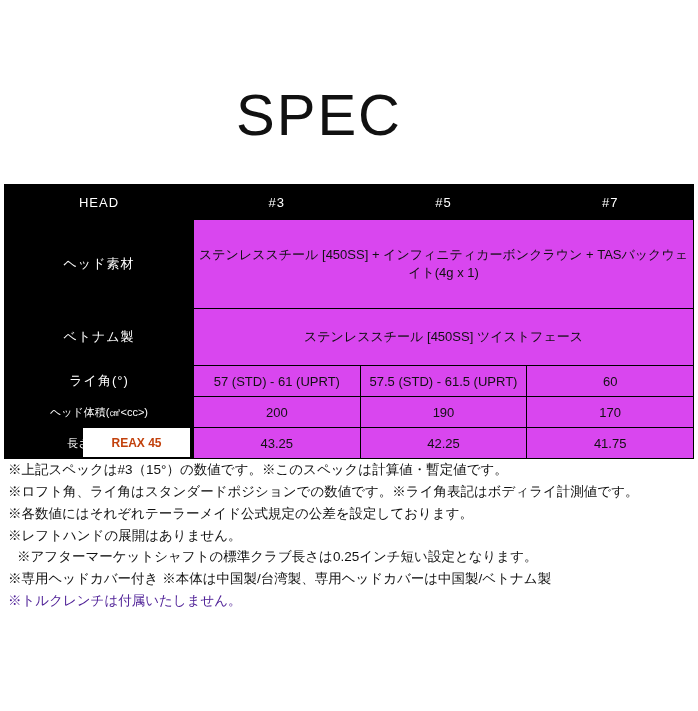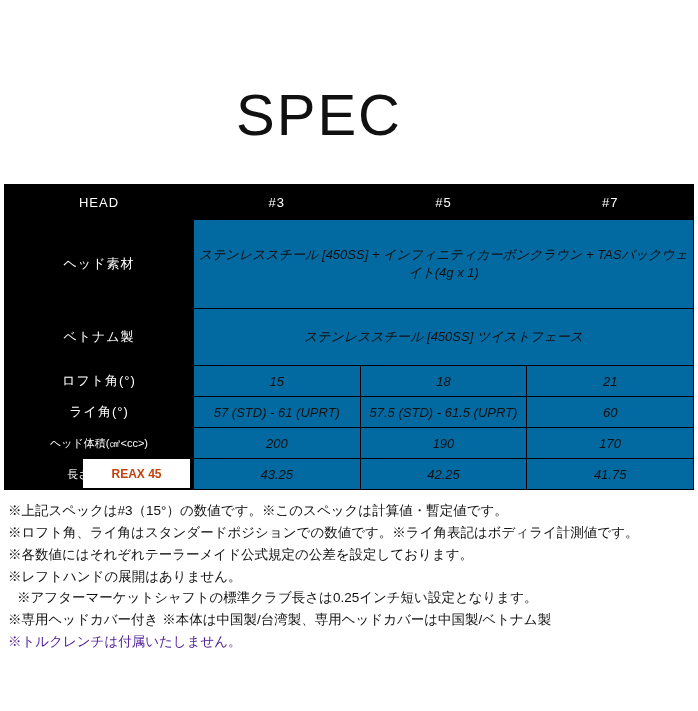--- a/index.html
+++ b/index.html
@@ -63,36 +63,34 @@
   }
   .hdr-cell {
     background: #000000;
     color: #ffffff;
     font-weight: bold;
     font-size: 13px;
     height: 34px;
     letter-spacing: 1px;
   }
   .val {
-    background: #0369a1;
+    background: #d946ef;
     color: #111111;
     font-size: 13px;
     height: 30px;
-    font-style: italic;
   }
   .tall {
     height: 88px;
     font-size: 13px;
     line-height: 1.4;
   }
   .mid {
     height: 56px;
   }
   .notes {
-    margin-top: 10px;
     padding: 0 8px;
     font-size: 13.5px;
     line-height: 1.62;
     color: #111111;
   }
   .notes div {
     white-space: nowrap;
   }
   .note-indent {
     padding-left: 9px;
@@ -121,26 +119,20 @@
         <tr>
           <td class="lbl tall">ヘッド素材</td>
           <td class="val tall" colspan="3">ステンレススチール [450SS] + インフィニティカーボンクラウン + TASバックウェイト(4g x 1)</td>
         </tr>
 
         <tr>
           <td class="lbl mid">ベトナム製</td>
           <td class="val mid" colspan="3">ステンレススチール [450SS] ツイストフェース</td>
         </tr>
 
-        <tr>
-          <td class="lbl">ロフト角(°)</td>
-          <td class="val">15</td>
-          <td class="val">18</td>
-          <td class="val">21</td>
-        </tr>
 
         <tr>
           <td class="lbl">ライ角(°)</td>
           <td class="val">57 (STD) - 61 (UPRT)</td>
           <td class="val">57.5 (STD) - 61.5 (UPRT)</td>
           <td class="val">60</td>
         </tr>
 
         <tr>
           <td class="lbl lbl-sm">ヘッド体積(㎤&lt;cc&gt;)</td>

